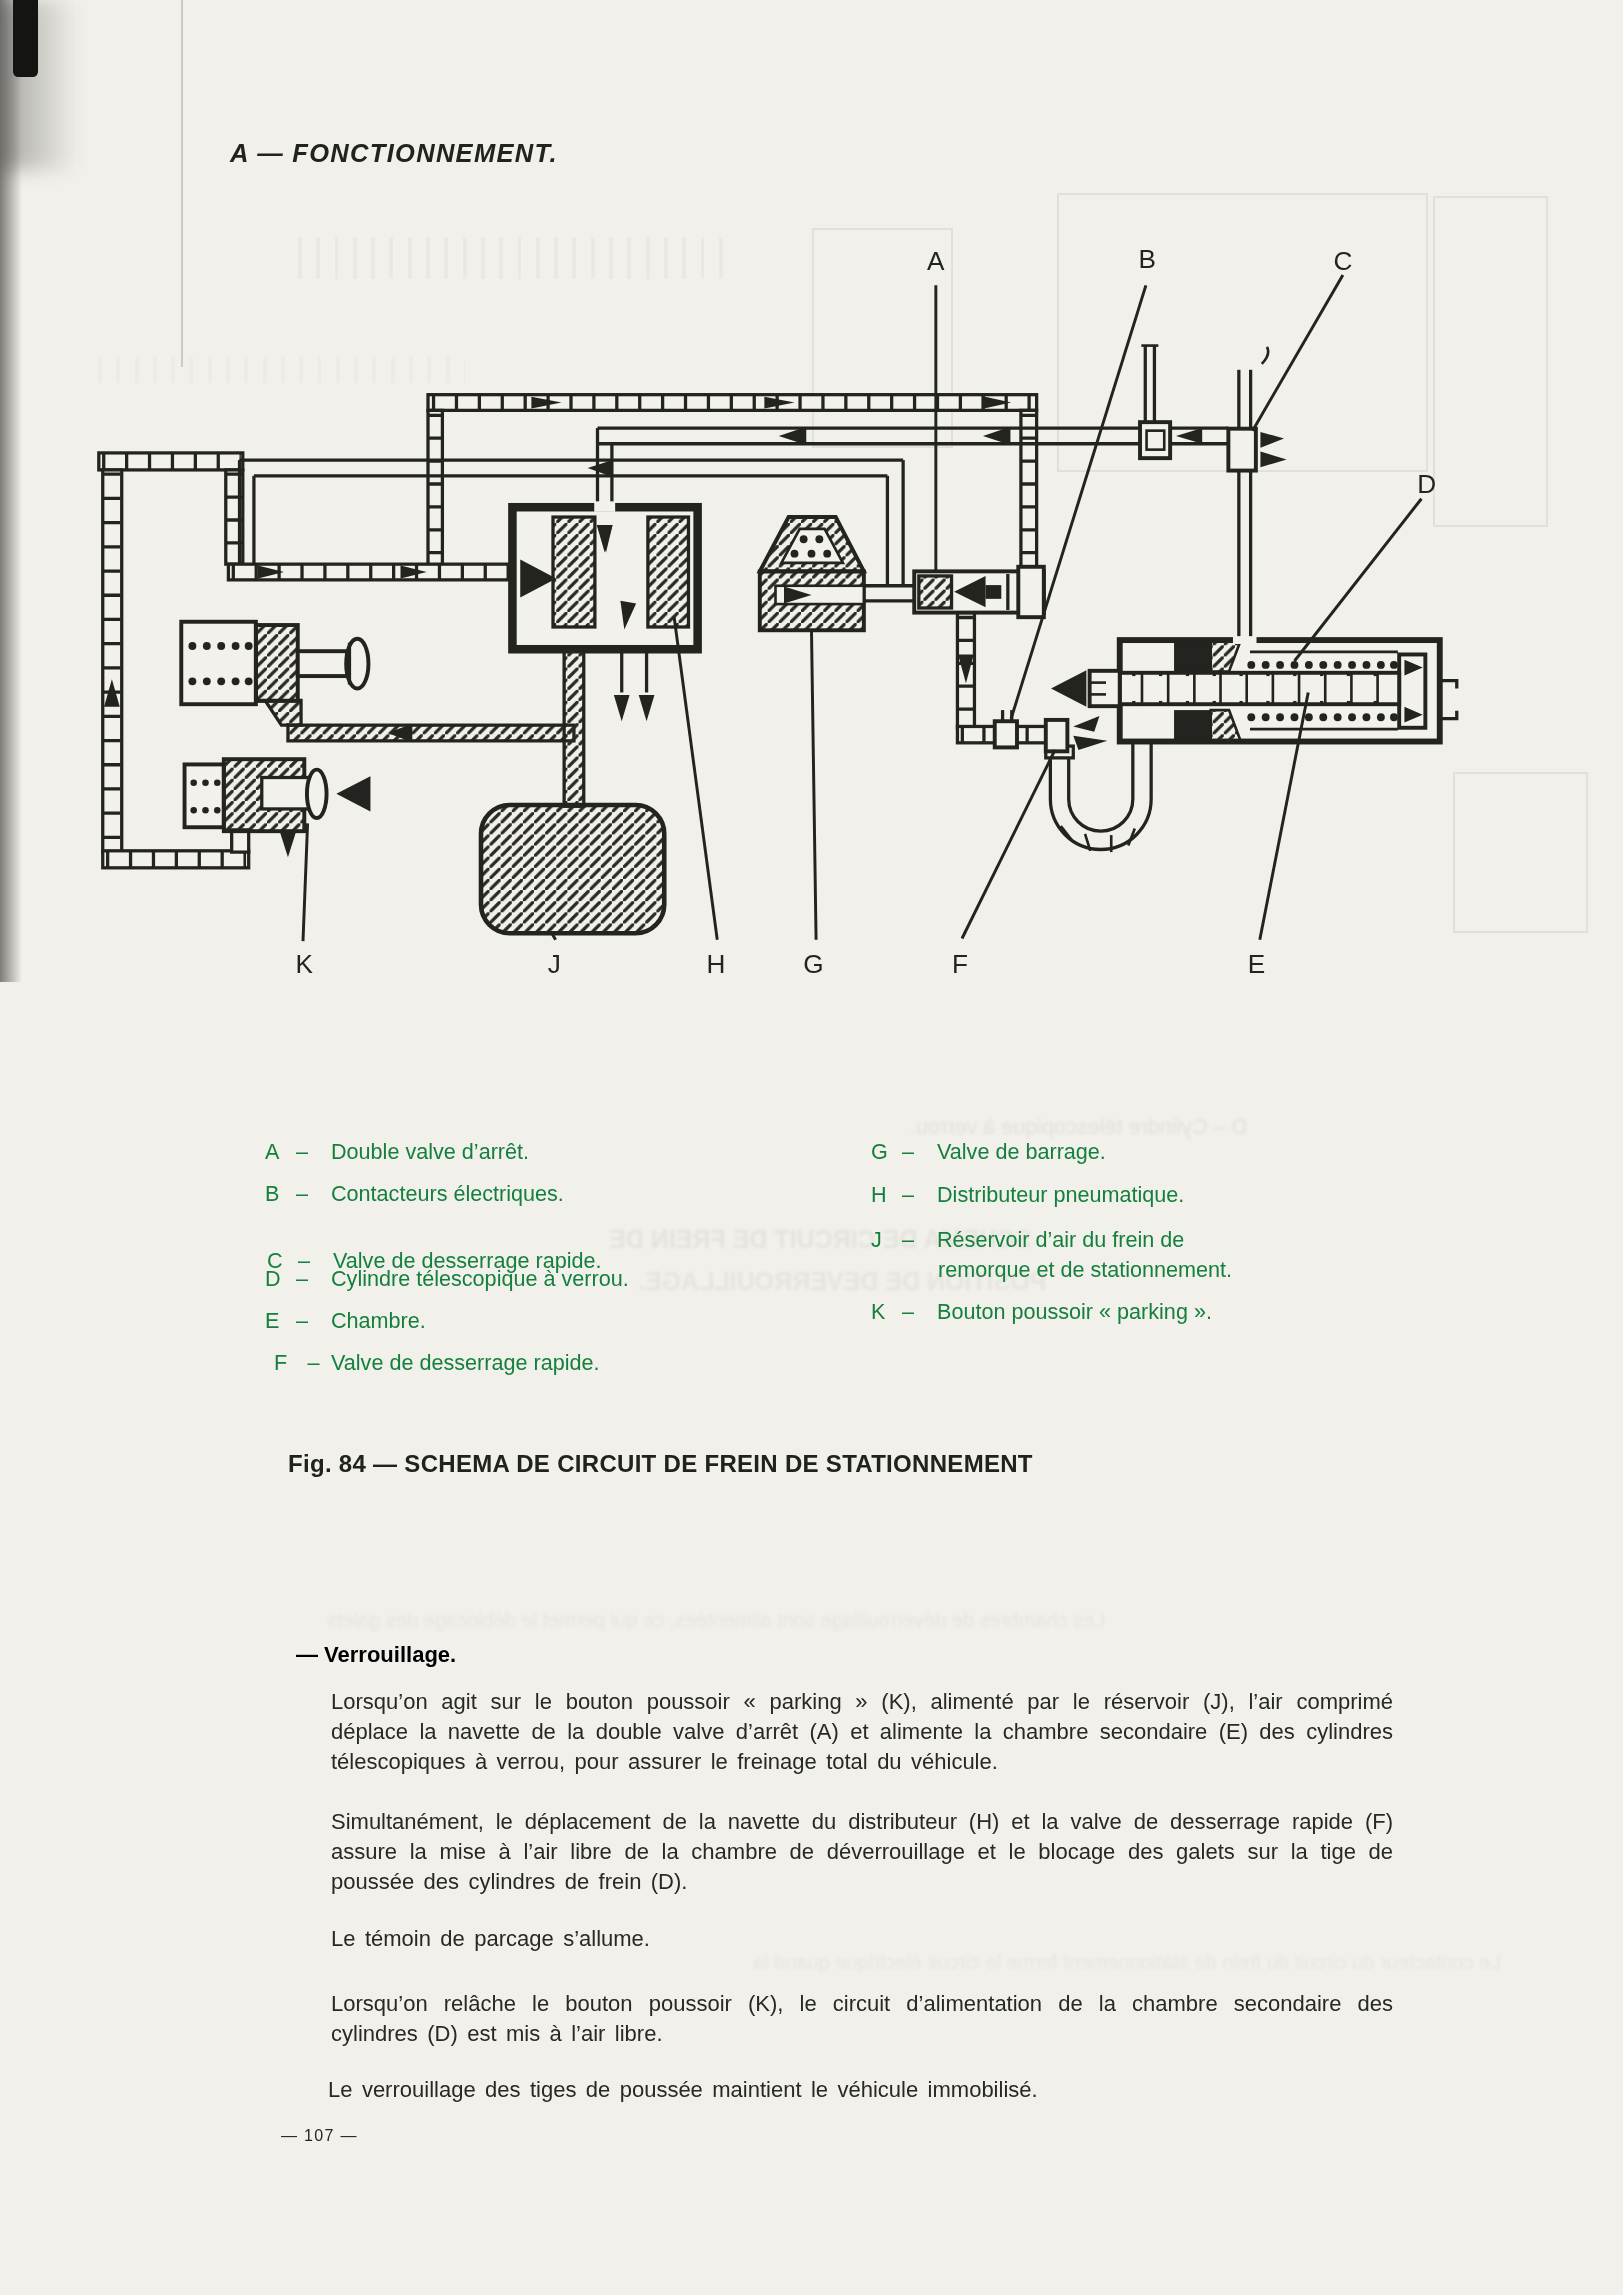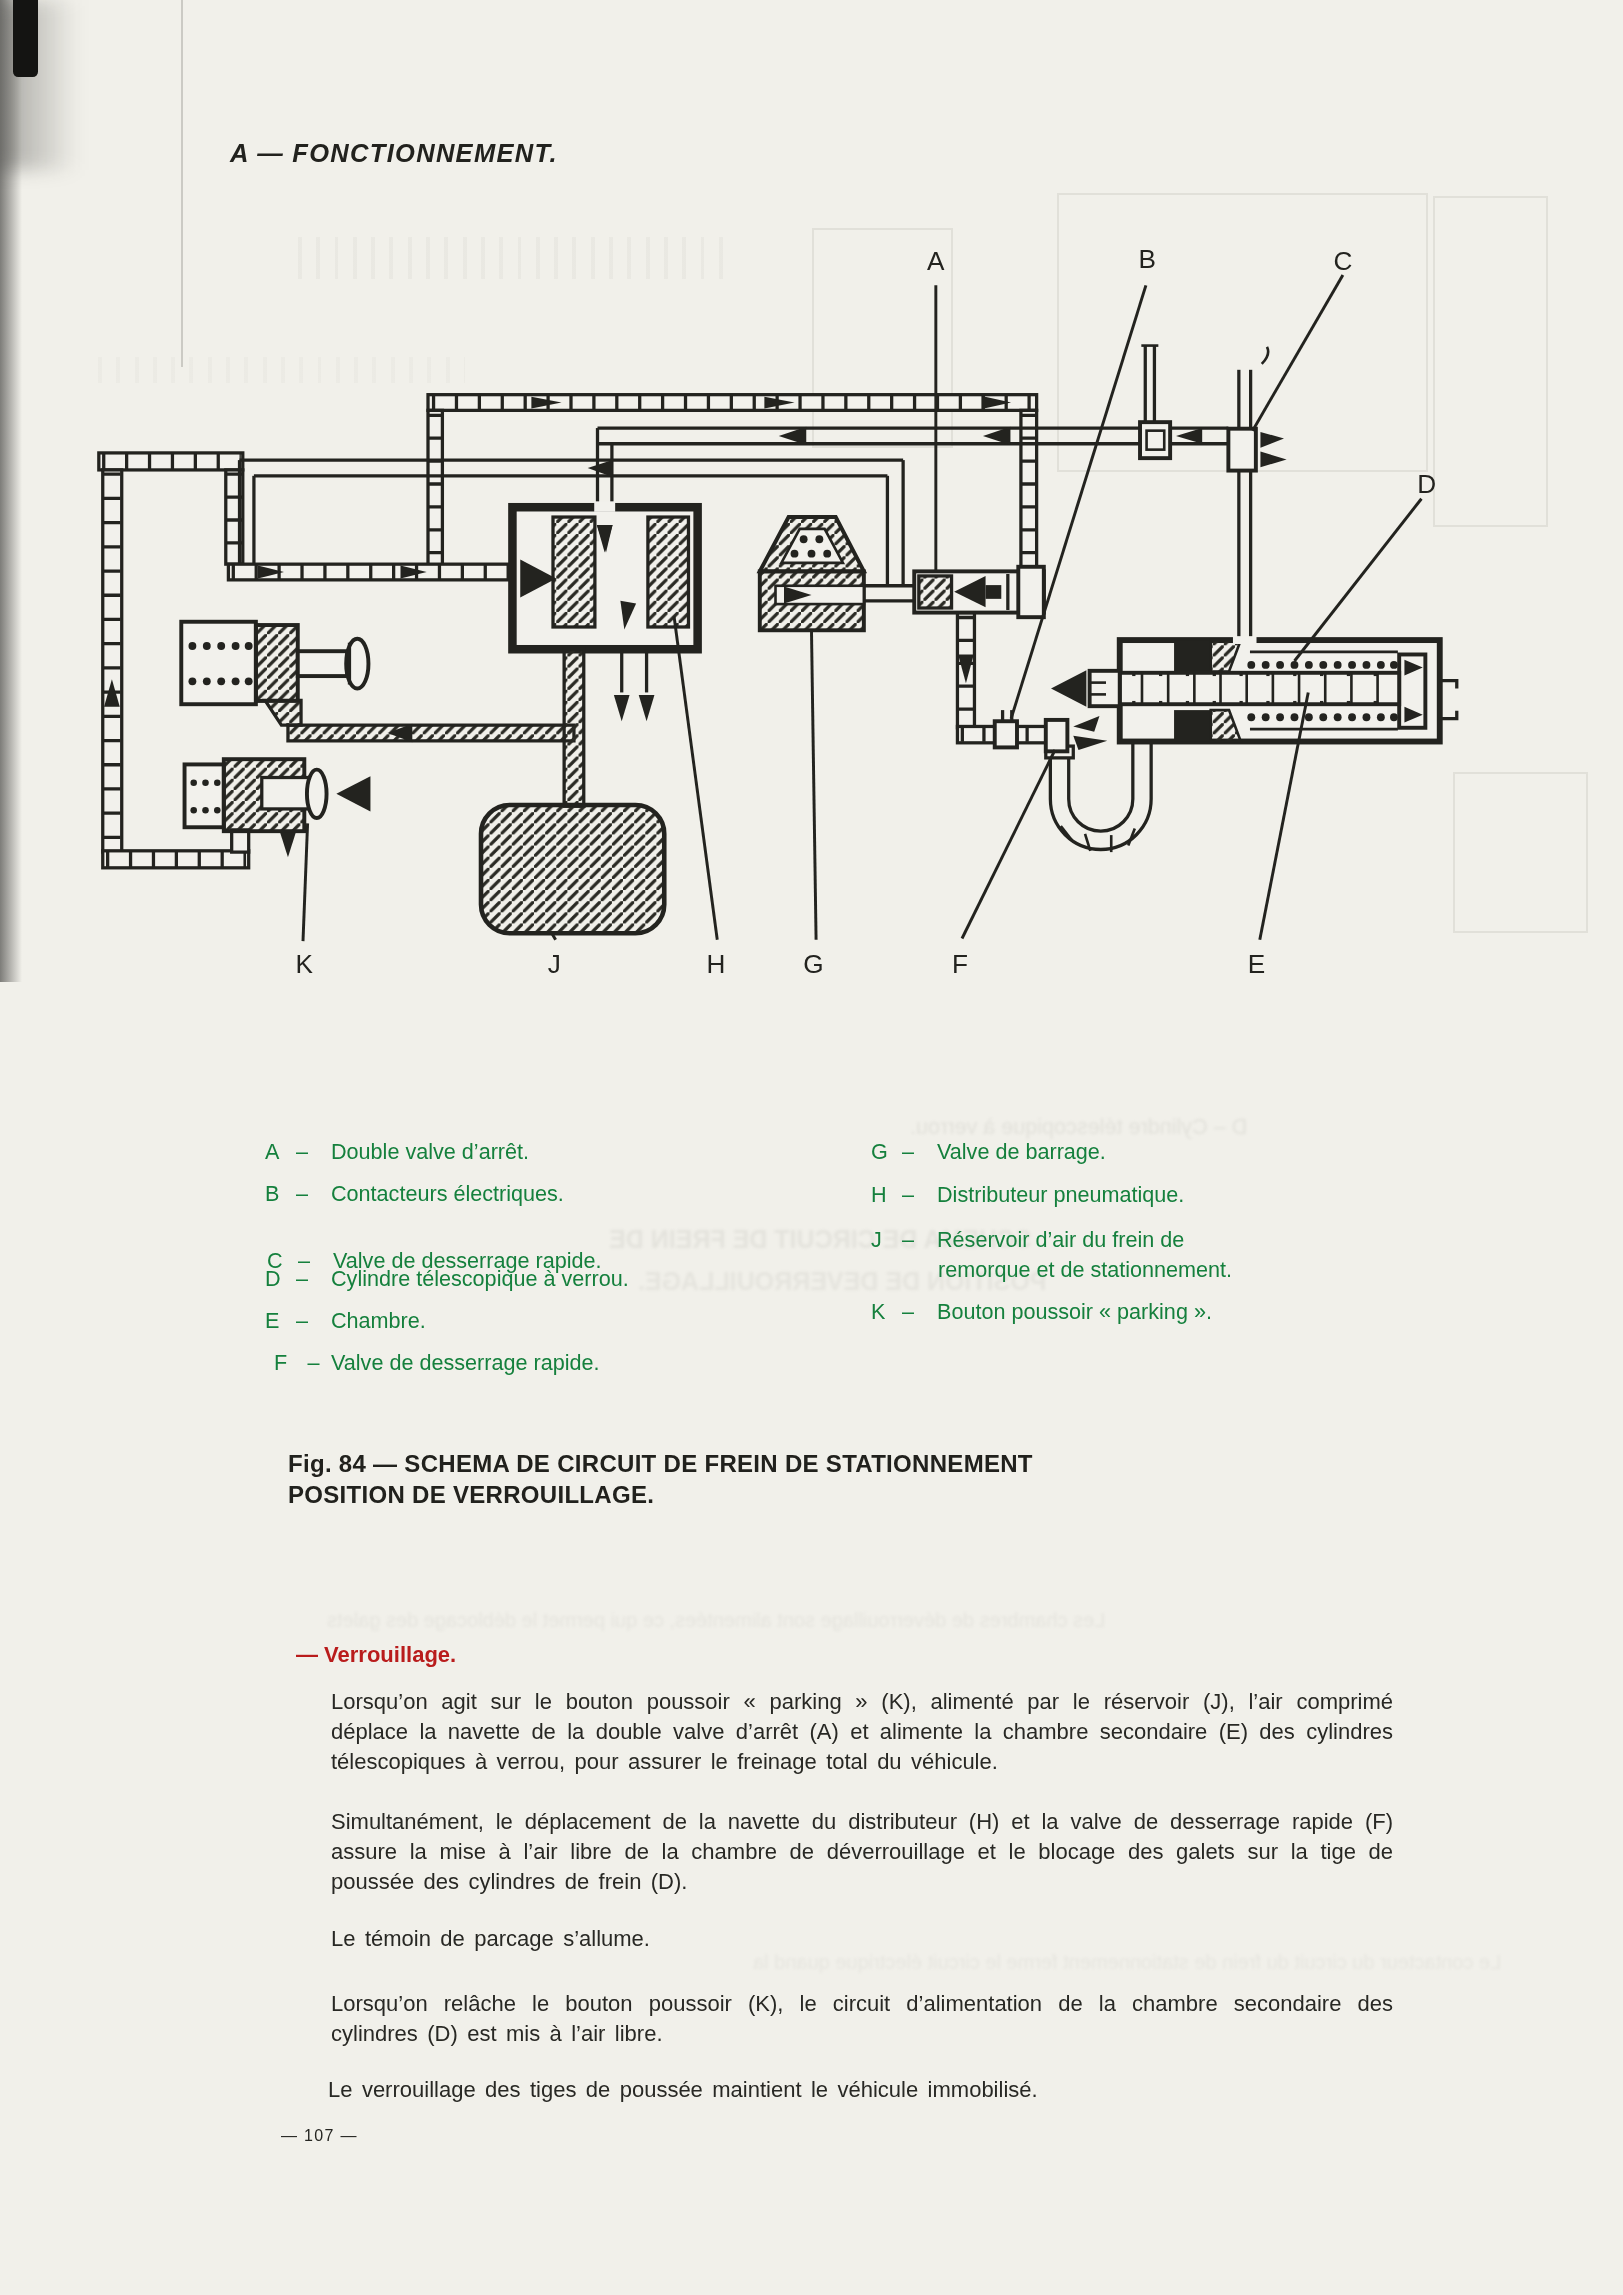--- a/index.html
+++ b/index.html
@@ -24,21 +24,21 @@
   .ghost{color:#85847c;transform:scaleX(-1);filter:blur(1.6px);white-space:nowrap;}
   .gbox{border:2px solid rgba(120,118,108,.13);}
   .gband{background:repeating-linear-gradient(90deg, rgba(120,118,108,.12) 0 3.9px, transparent 3.9px 18.3px);}
   
   .title{font-size:25.5px;font-weight:bold;font-style:italic;letter-spacing:1.3px;color:#22221e;}
   .legend-row{font-size:21.6px;color:#15803d;white-space:nowrap;}
   .legend-row .key{display:inline-block;width:31px;}
   .legend-row .sep{display:inline-block;width:35px;}
   .legend-line2{margin-left:67px;}
   .caption{font-size:24px;font-weight:bold;text-align:left;line-height:31px;color:#21211d;letter-spacing:0.3px;}
-  .heading{font-size:22px;font-weight:bold;color:#b91c1c;}
+  .heading{font-size:22px;font-weight:bold;color:#000000;}
   .para{font-size:22px;line-height:30px;text-align:justify;word-spacing:3.3px;color:#282824;}
   .pageno{font-size:16px;text-align:left;color:#262622;letter-spacing:1.3px;}
   svg text{font-family:"Liberation Sans", sans-serif;}
 </style>
 </head>
 <body>
 
 <div class="abs edge-shadow"></div>
 <div class="abs edge-shadow2"></div>
 <div class="abs black-tab"></div>
@@ -370,21 +370,20 @@
 <div class="abs legend-row" style="left:871px;top:1225px;line-height:29.5px;">
   <span class="key">J</span><span class="sep">–</span><span>Réservoir d’air du frein de</span>
   <div class="legend-line2">remorque et de stationnement.</div>
 </div>
 <div class="abs legend-row" style="left:871px;top:1299px;">
   <span class="key">K</span><span class="sep">–</span><span>Bouton poussoir « parking ».</span>
 </div>
 
 <div class="abs caption" style="left:288px;top:1448px;width:969px;">
   <div>Fig. 84 — SCHEMA DE CIRCUIT DE FREIN DE STATIONNEMENT</div>
-  <div>POSITION DE VERROUILLAGE.</div>
 </div>
 
 <div class="abs heading" style="left:296px;top:1642px;">— Verrouillage.</div>
 <div class="abs para" style="left:331px;top:1687px;width:1062px;">Lorsqu’on agit sur le bouton poussoir « parking » (K), alimenté par le réservoir (J), l’air comprimé déplace la navette de la double valve d’arrêt (A) et alimente la chambre secondaire (E) des cylindres télescopiques à verrou, pour assurer le freinage total du véhicule.</div>
 <div class="abs para" style="left:331px;top:1807px;width:1062px;">Simultanément, le déplacement de la navette du distributeur (H) et la valve de desserrage rapide (F) assure la mise à l’air libre de la chambre de déverrouillage et le blocage des galets sur la tige de poussée des cylindres de frein (D).</div>
 <div class="abs para" style="left:331px;top:1924px;width:1062px;">Le témoin de parcage s’allume.</div>
 <div class="abs para" style="left:331px;top:1989px;width:1062px;">Lorsqu’on relâche le bouton poussoir (K), le circuit d’alimentation de la chambre secondaire des cylindres (D) est mis à l’air libre.</div>
 <div class="abs para" style="left:328px;top:2075px;width:1062px;">Le verrouillage des tiges de poussée maintient le véhicule immobilisé.</div>
 
 <div class="abs pageno" style="left:281px;top:2127px;width:982px;">— 107 —</div>

